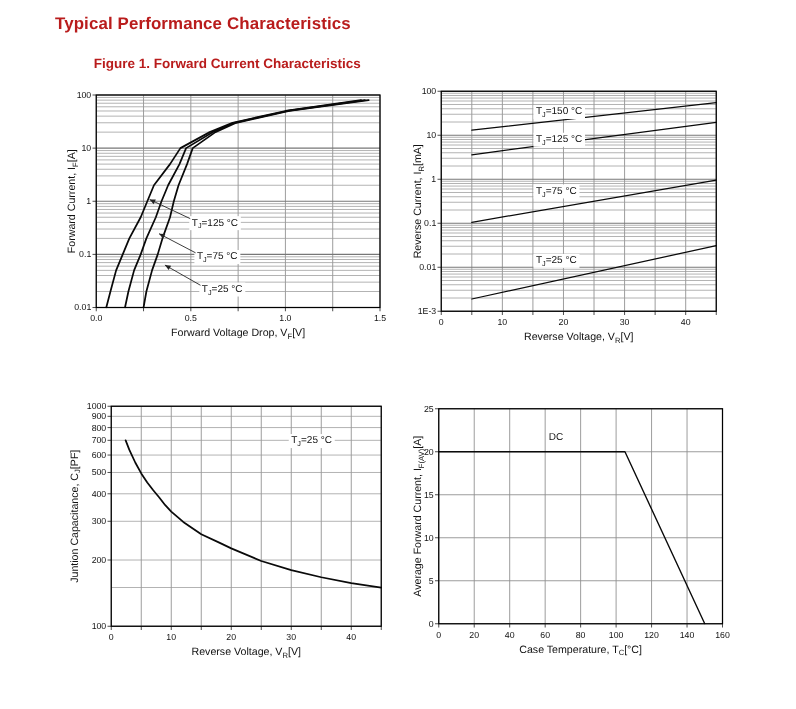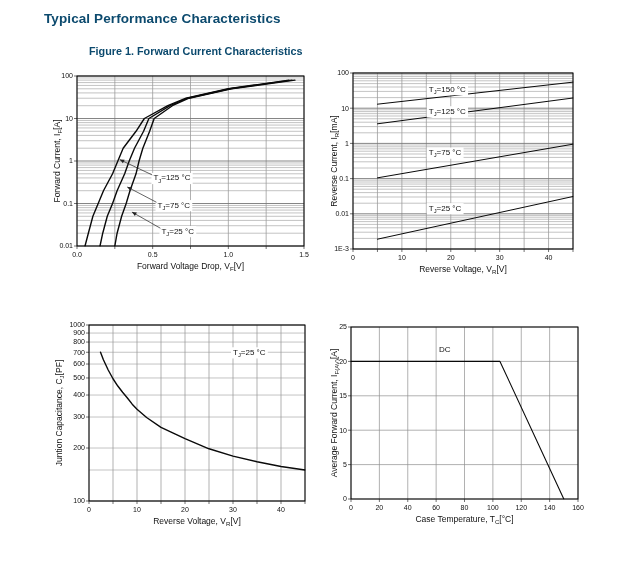--- a/index.html
+++ b/index.html
@@ -1,19 +1,19 @@
 <!DOCTYPE html>
 <html><head>
 <meta charset="utf-8">
 <style>
   html,body{margin:0;padding:0;background:#fff;}
   #page{position:relative;width:637px;height:567px;background:#ffffff;overflow:hidden;
-        font-family:"Liberation Sans",sans-serif;color:#0c4a6e;}
+        font-family:"Liberation Sans",sans-serif;color:#b91c1c;}
   #t-main{position:absolute;left:44px;top:11px;font-size:13.5px;font-weight:bold;letter-spacing:0.1px;}
-  .fig-title{position:absolute;font-size:10.8px;font-weight:bold;white-space:nowrap;margin-left:14px;}
+  .fig-title{position:absolute;font-size:10.8px;font-weight:bold;white-space:nowrap;}
   #t-f1{left:75px;top:45px;}
   #t-f2{left:355px;top:45px;}
   #t-f3{left:85px;top:303px;}
   #t-f4{left:362px;top:303px;}
   .chart{position:absolute;}
   #fig1{left:30px;top:60px;}
   #fig2{left:330px;top:60px;}
   #fig3{left:30px;top:318px;}
   #fig4{left:330px;top:318px;}
   svg text{font-family:"Liberation Sans",sans-serif;fill:#111;}

